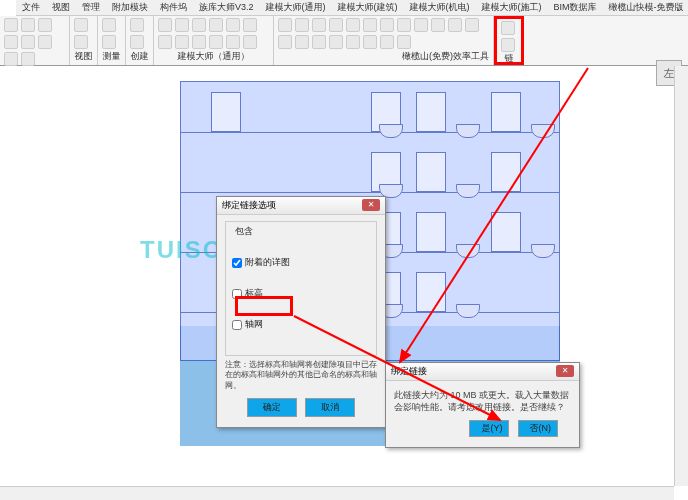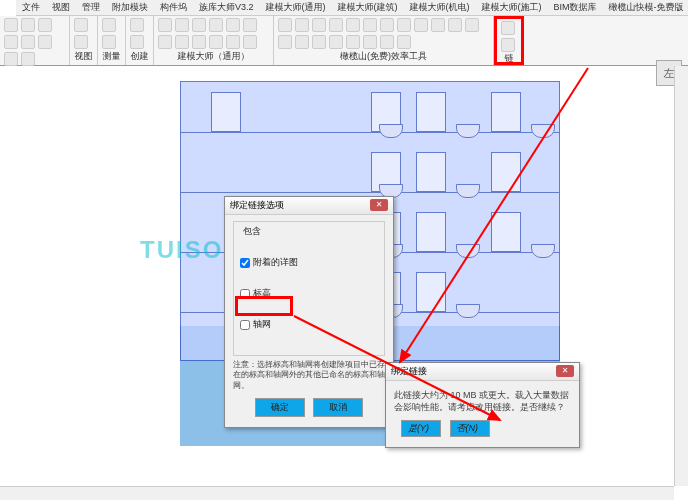--- a/index.html
+++ b/index.html
@@ -18,32 +18,32 @@
   .canvas { position: absolute; top: 66px; left: 0; right: 0; bottom: 0; background: #fff; }
   .building { position: absolute; left: 180px; top: 15px; width: 380px; height: 280px; background: #c0d0ff; border: 1px solid #3050c0; opacity: 0.75; }
   .floor { position: absolute; left: 0; right: 0; border-top: 1px solid #3050c0; }
   .window { position: absolute; width: 30px; height: 40px; background: #e0e8ff; border: 1px solid #3050c0; }
   .fixture { position: absolute; width: 24px; height: 14px; background: #d0d8f8; border: 1px solid #3050c0; border-radius: 0 0 10px 10px; }
   .ground { position: absolute; left: 180px; top: 260px; width: 380px; height: 120px; background: #8cc0e8; }
   .watermark { position: absolute; left: 140px; top: 170px; font-size: 24px; font-weight: bold; color: #00bfc9; opacity: 0.5; letter-spacing: 2px; }
   .cube-nav { position: absolute; right: 6px; top: 60px; width: 26px; height: 26px; background: #e8e8e8; border: 1px solid #aaa; font-size: 11px; text-align: center; line-height: 24px; color: #666; }
   .cursor-arrow { position: absolute; right: 4px; top: 200px; font-size: 14px; color: #000; }
   
-  .dialog1 { position: absolute; left: 224px; top: 196px; width: 170px; background: #f0f0f0; border: 1px solid #888; box-shadow: 2px 2px 4px rgba(0,0,0,0.3); }
+  .dialog1 { position: absolute; left: 216px; top: 196px; width: 170px; background: #f0f0f0; border: 1px solid #888; box-shadow: 2px 2px 4px rgba(0,0,0,0.3); }
   .dialog2 { position: absolute; left: 385px; top: 362px; width: 195px; background: #f0f0f0; border: 1px solid #888; box-shadow: 2px 2px 4px rgba(0,0,0,0.3); }
   .dlg-title { background: linear-gradient(#fdfdfd,#e8e8e8); padding: 2px 5px; font-size: 9px; display: flex; justify-content: space-between; border-bottom: 1px solid #ccc; }
   .dlg-close { width: 18px; height: 12px; background: #c75050; color: #fff; text-align: center; font-size: 8px; line-height: 12px; border-radius: 2px; }
   .dlg-body { padding: 6px 8px; font-size: 9px; color: #222; }
   .dlg-group { border: 1px solid #ccc; padding: 4px 6px 6px; margin-bottom: 4px; }
   .dlg-group-title { font-size: 9px; margin-top: -10px; background: #f0f0f0; display: inline-block; padding: 0 3px; text-align: center; }
   .chk-row { display: flex; align-items: center; gap: 3px; font-size: 9px; margin: 18px 0; }
   .chk-row input { width: 10px; height: 10px; }
   .dlg-note { font-size: 8px; color: #444; line-height: 1.3; margin: 3px 0; }
   .dlg-buttons { text-align: center; padding: 4px; }
-  .dlg-buttons.right { text-align: left; padding-right: 10px; font-style: italic; }
+  .dlg-buttons.right { text-align: right; padding-right: 10px; }
   .btn { display: inline-block; min-width: 50px; padding: 2px 8px; font-size: 9px; background: #0ea5e9; border: 1px solid #999; margin: 0 3px; cursor: pointer; }
   .btn.small { min-width: 40px; padding: 1px 6px; }
   .red-box { border: 3px solid #ff0000; position: absolute; pointer-events: none; }
   
   svg.annot { position: absolute; top: 0; left: 0; pointer-events: none; }
   .scrollbar-h { position: absolute; left: 0; right: 14px; bottom: 0; height: 14px; background: #f0f0f0; border-top: 1px solid #ccc; }
   .scrollbar-v { position: absolute; right: 0; top: 66px; bottom: 14px; width: 14px; background: #f0f0f0; border-left: 1px solid #ccc; }
 </style>
 </head>
 <body>
@@ -109,21 +109,21 @@
         <div class="ribbon-icon"></div>
         <div class="ribbon-icon"></div>
         <div class="ribbon-icon"></div>
         <div class="ribbon-icon"></div>
         <div class="ribbon-icon"></div>
         <div class="ribbon-icon"></div>
         <div class="ribbon-icon"></div>
       </div>
       <div class="ribbon-label">建模大师（通用）</div>
     </div>
-    <div class="ribbon-group" style="width: 220px;">
+    <div class="ribbon-group" style="width: 220px; align-items: flex-end;">
       <div class="ribbon-icons">
         <div class="ribbon-icon"></div>
         <div class="ribbon-icon"></div>
         <div class="ribbon-icon"></div>
         <div class="ribbon-icon"></div>
         <div class="ribbon-icon"></div>
         <div class="ribbon-icon"></div>
         <div class="ribbon-icon"></div>
         <div class="ribbon-icon"></div>
         <div class="ribbon-icon"></div>

